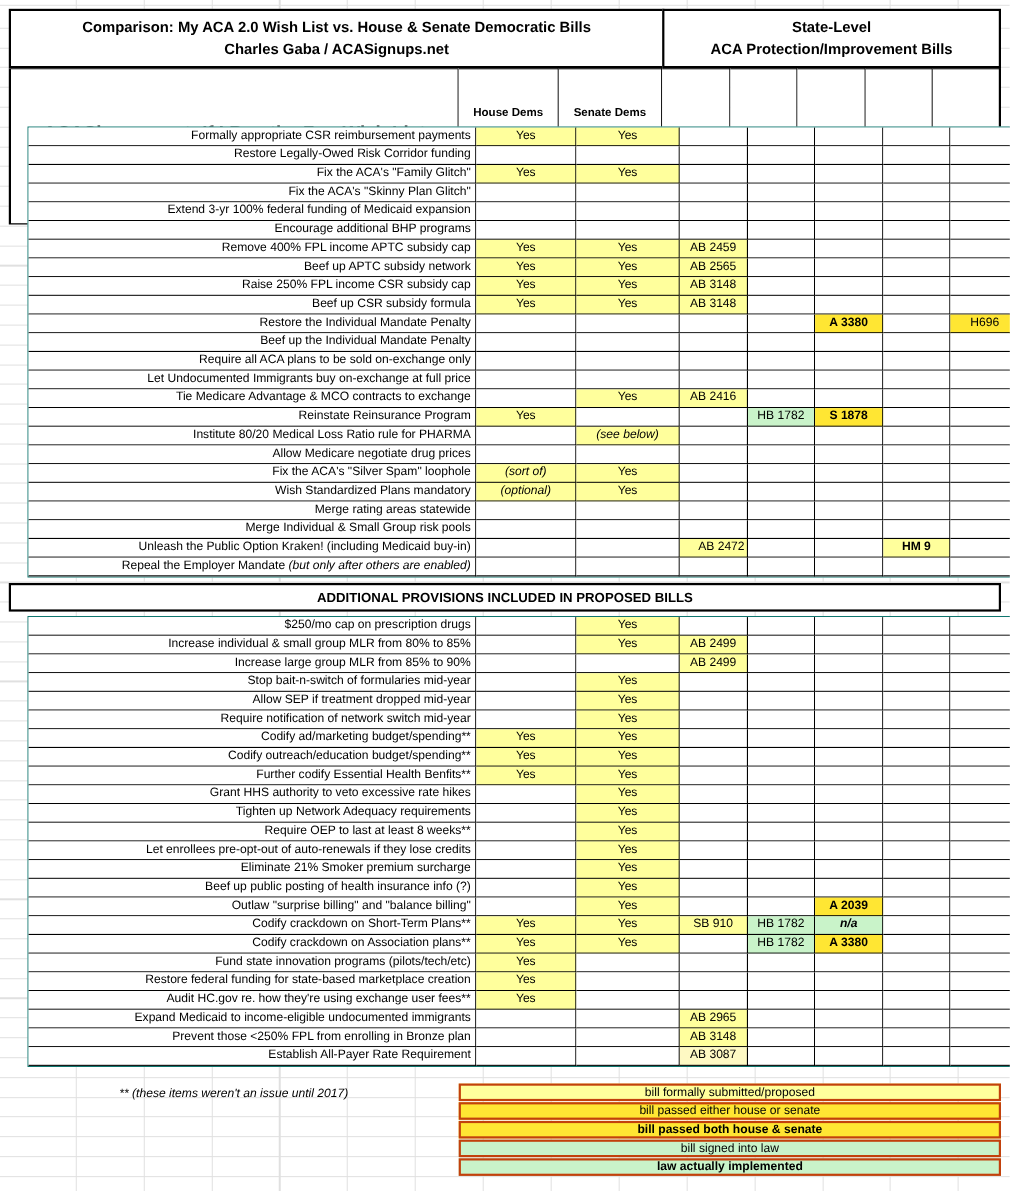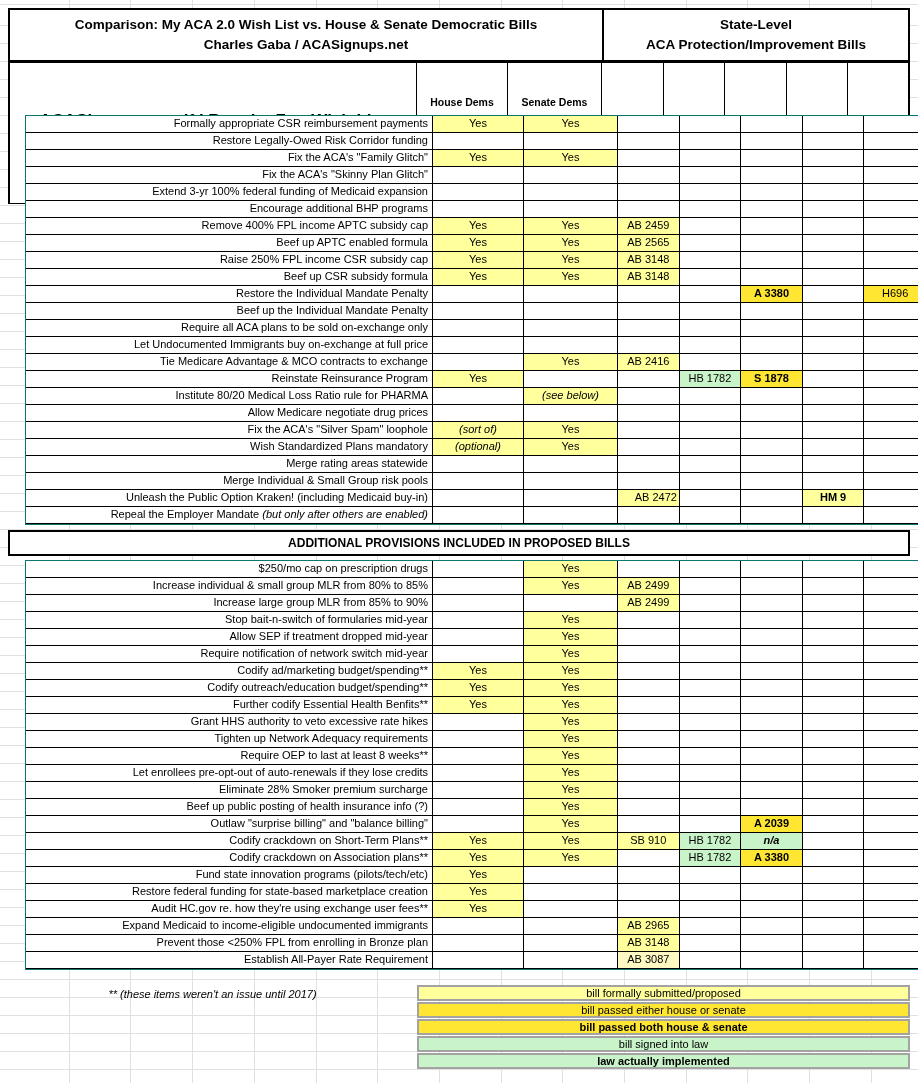--- a/index.html
+++ b/index.html
@@ -50,21 +50,21 @@
 
   
   .sect { left:8px; top:530px; width:902px; height:26px; border:2px solid #000; background:#fff;
           display:flex; align-items:center; justify-content:center;
           font-weight:bold; font-size:12px; }
 
   
   .footnote { left:8px; top:988px; width:409px; text-align:center;
               font-style:italic; font-size:11px; }
   .legend { left:417px; top:985px; width:493px; }
-  .legend .lg { height:16px; border:2px solid #a3a3a3; margin-bottom:1px;
+  .legend .lg { height:16px; border:2px solid #c2410c; margin-bottom:1px;
                 display:flex; align-items:center; justify-content:center;
                 font-size:11px; line-height:12px; }
   .lg.bold { font-weight:bold; }
 </style>
 </head>
 <body>
 
 <div class="gridbg"></div>
 
 <div class="abs hdr1">
@@ -150,21 +150,21 @@
     <div class="cell val"></div>
     <div class="cell val"></div>
     <div class="cell label">Remove 400% FPL income APTC subsidy cap</div>
     <div class="cell val" style="background: rgb(255, 255, 156);">Yes</div>
     <div class="cell val" style="background: rgb(255, 255, 156);">Yes</div>
     <div class="cell val" style="background: rgb(255, 255, 156);">AB 2459</div>
     <div class="cell val"></div>
     <div class="cell val"></div>
     <div class="cell val"></div>
     <div class="cell val"></div>
-    <div class="cell label">Beef up APTC enabled formula</div>
+    <div class="cell label">Beef up APTC subsidy network</div>
     <div class="cell val" style="background: rgb(255, 255, 156);">Yes</div>
     <div class="cell val" style="background: rgb(255, 255, 156);">Yes</div>
     <div class="cell val" style="background: rgb(255, 255, 156);">AB 2565</div>
     <div class="cell val"></div>
     <div class="cell val"></div>
     <div class="cell val"></div>
     <div class="cell val"></div>
     <div class="cell label">Raise 250% FPL income CSR subsidy cap</div>
     <div class="cell val" style="background: rgb(255, 255, 156);">Yes</div>
     <div class="cell val" style="background: rgb(255, 255, 156);">Yes</div>
@@ -395,21 +395,21 @@
     <div class="cell val"></div>
     <div class="cell val"></div>
     <div class="cell label">Let enrollees pre-opt-out of auto-renewals if they lose credits</div>
     <div class="cell val"></div>
     <div class="cell val" style="background: rgb(255, 255, 156);">Yes</div>
     <div class="cell val"></div>
     <div class="cell val"></div>
     <div class="cell val"></div>
     <div class="cell val"></div>
     <div class="cell val"></div>
-    <div class="cell label">Eliminate 28% Smoker premium surcharge</div>
+    <div class="cell label">Eliminate 21% Smoker premium surcharge</div>
     <div class="cell val"></div>
     <div class="cell val" style="background: rgb(255, 255, 156);">Yes</div>
     <div class="cell val"></div>
     <div class="cell val"></div>
     <div class="cell val"></div>
     <div class="cell val"></div>
     <div class="cell val"></div>
     <div class="cell label">Beef up public posting of health insurance info (?)</div>
     <div class="cell val"></div>
     <div class="cell val" style="background: rgb(255, 255, 156);">Yes</div>

